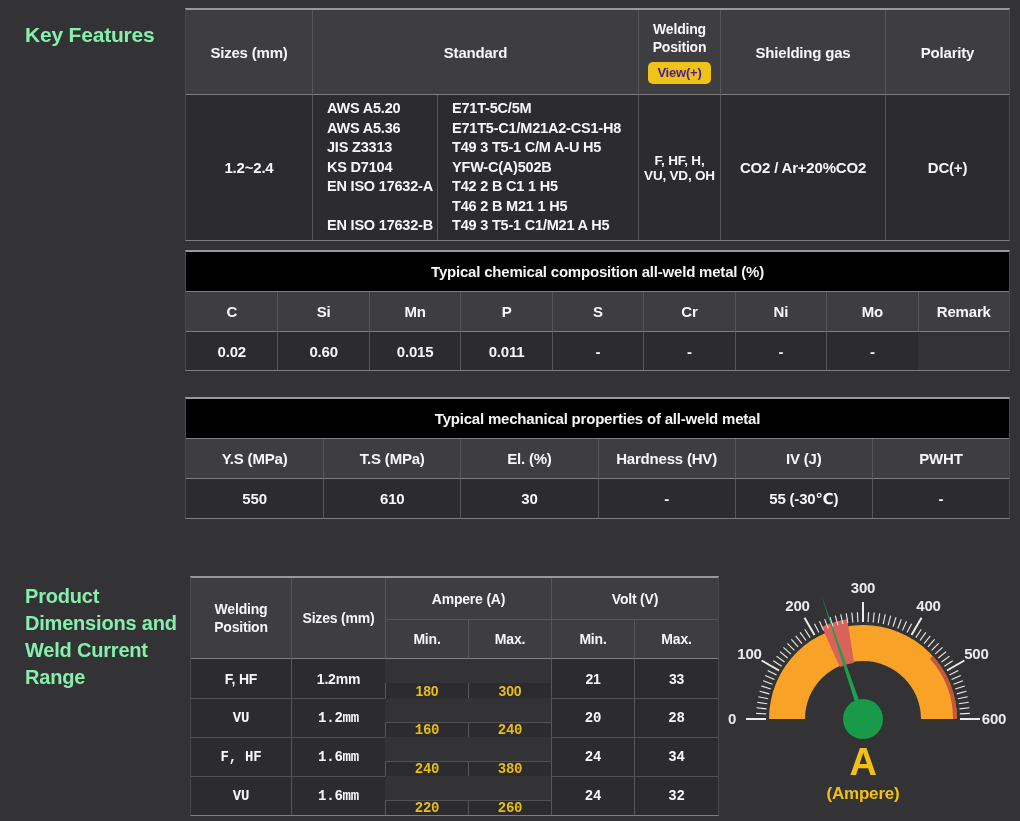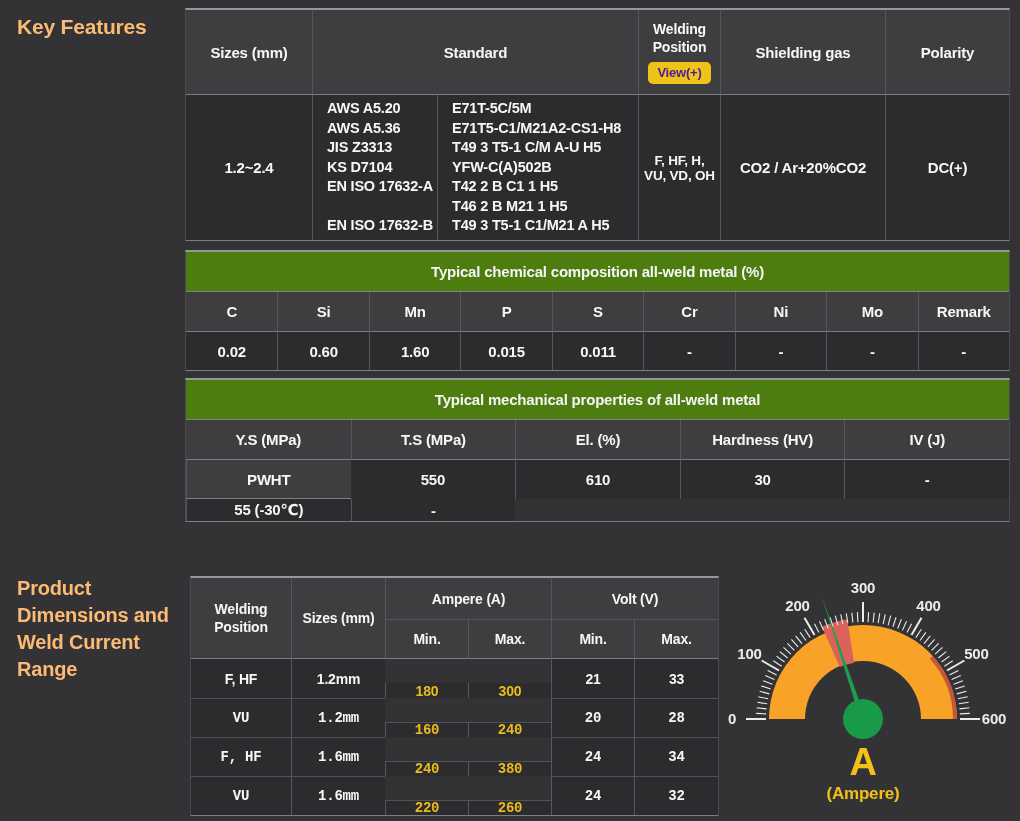--- a/index.html
+++ b/index.html
@@ -1,55 +1,55 @@
 <!DOCTYPE html>
 <html><head>
 <meta charset="utf-8">
 <style>
   html,body{margin:0;padding:0;}
   body{background:#333335;font-family:"Liberation Sans","DejaVu Sans",sans-serif;}
   .stage{position:relative;width:1020px;height:821px;background:#333335;overflow:hidden;
          color:#f5f5f5;letter-spacing:-0.2px;}
 
-  .section-heading{position:absolute;color:#fdba74;font-weight:700;margin:9px;}
+  .section-heading{position:absolute;color:#86efac;font-weight:700;margin:17px;}
   #key-features{left:8px;top:6px;font-size:21px;}
   #product-dim{left:8px;top:566px;width:178px;font-size:20px;line-height:27px;}
 
   
   .dk-table{position:absolute;display:grid;
             border-top:2px solid #98989c;border-bottom:1px solid #7e7e82;
             border-left:1px solid #4a4a4e;border-right:1px solid #4a4a4e;}
   .cell{display:flex;flex-direction:column;align-items:center;justify-content:center;
         font-size:15px;font-weight:700;text-align:center;color:#f7f7f7;
         border-left:1px solid #57575b;box-sizing:border-box;padding:2px 4px;}
   .cell.first{border-left:none;}
   .hd{background:#3e3e40;}
   .bd{background:#2c2c2e;}
   .hline{border-bottom:1px solid #7e7e82;}
-  .title-row{grid-column:1 / -1;background:#4d7c0f;display:flex;align-items:center;
+  .title-row{grid-column:1 / -1;background:#000000;display:flex;align-items:center;
              justify-content:center;font-size:15px;font-weight:700;
              border-bottom:1px solid #7e7e82;}
 
   
   #spec-table{left:185px;top:8px;width:823px;
               grid-template-columns:126px 125px 201px 82px 165px 124px;
               grid-template-rows:85px 145px;}
   #spec-table .std-col{align-items:flex-start;justify-content:center;padding-left:14px;
                        text-align:right;font-size:14.5px;}
   .std-line{line-height:19.6px;min-height:19.6px;white-space:nowrap;}
   .wp-cell{font-size:13.5px;padding:2px 3px;}
   .view-btn{display:inline-block;background:#f0c319;color:#4c1d95;font-size:13px;
             font-weight:700;line-height:1;padding:4px 9px 5px;border-radius:5px;
             margin-top:6px;cursor:pointer;border:none;letter-spacing:-0.2px;}
 
   
   #chem-table{left:185px;top:250px;width:823px;
               grid-template-columns:repeat(9,1fr);grid-template-rows:40px 40px 38px;}
-  #mech-table{left:185px;top:378px;width:823px;
-              grid-template-columns:repeat(5,1fr);grid-template-rows:40px 40px 39px;}
+  #mech-table{left:185px;top:397px;width:823px;
+              grid-template-columns:repeat(6,1fr);grid-template-rows:40px 40px 39px;}
 
   
   #current-table{left:190px;top:576px;width:527px;
                  grid-template-columns:100px 94px 83px 83px 83px 84px;
                  grid-template-rows:41px 40px 39px 39px 39px 39px;}
   #current-table .cell{font-size:14px;}
   .span2r{grid-row:span 2;}
   .span2c{grid-column:span 2;}
   .sub-hd{border-top:1px solid #57575b;}
   .amp{color:#e9bc1b;margin-top:24px;}
@@ -105,21 +105,20 @@
     <div class="cell hd hline">Si</div>
     <div class="cell hd hline">Mn</div>
     <div class="cell hd hline">P</div>
     <div class="cell hd hline">S</div>
     <div class="cell hd hline">Cr</div>
     <div class="cell hd hline">Ni</div>
     <div class="cell hd hline">Mo</div>
     <div class="cell hd hline">Remark</div>
     <div class="cell bd first">0.02</div>
     <div class="cell bd">0.60</div>
-    <div class="cell bd">1.60</div>
     <div class="cell bd">0.015</div>
     <div class="cell bd">0.011</div>
     <div class="cell bd">-</div>
     <div class="cell bd">-</div>
     <div class="cell bd">-</div>
     <div class="cell bd">-</div>
   </div>
 
   <div id="mech-table" class="dk-table">
     <div class="title-row">Typical mechanical properties of all-weld metal</div>

